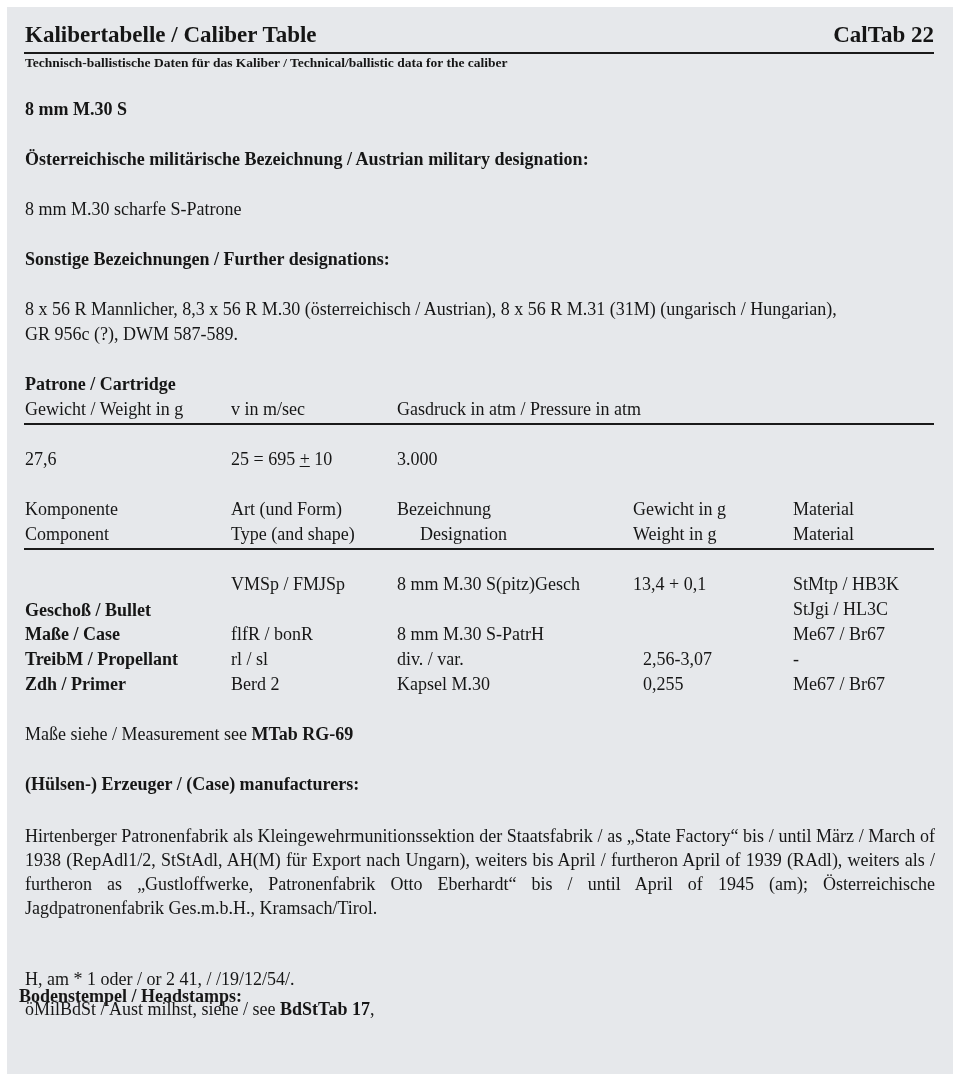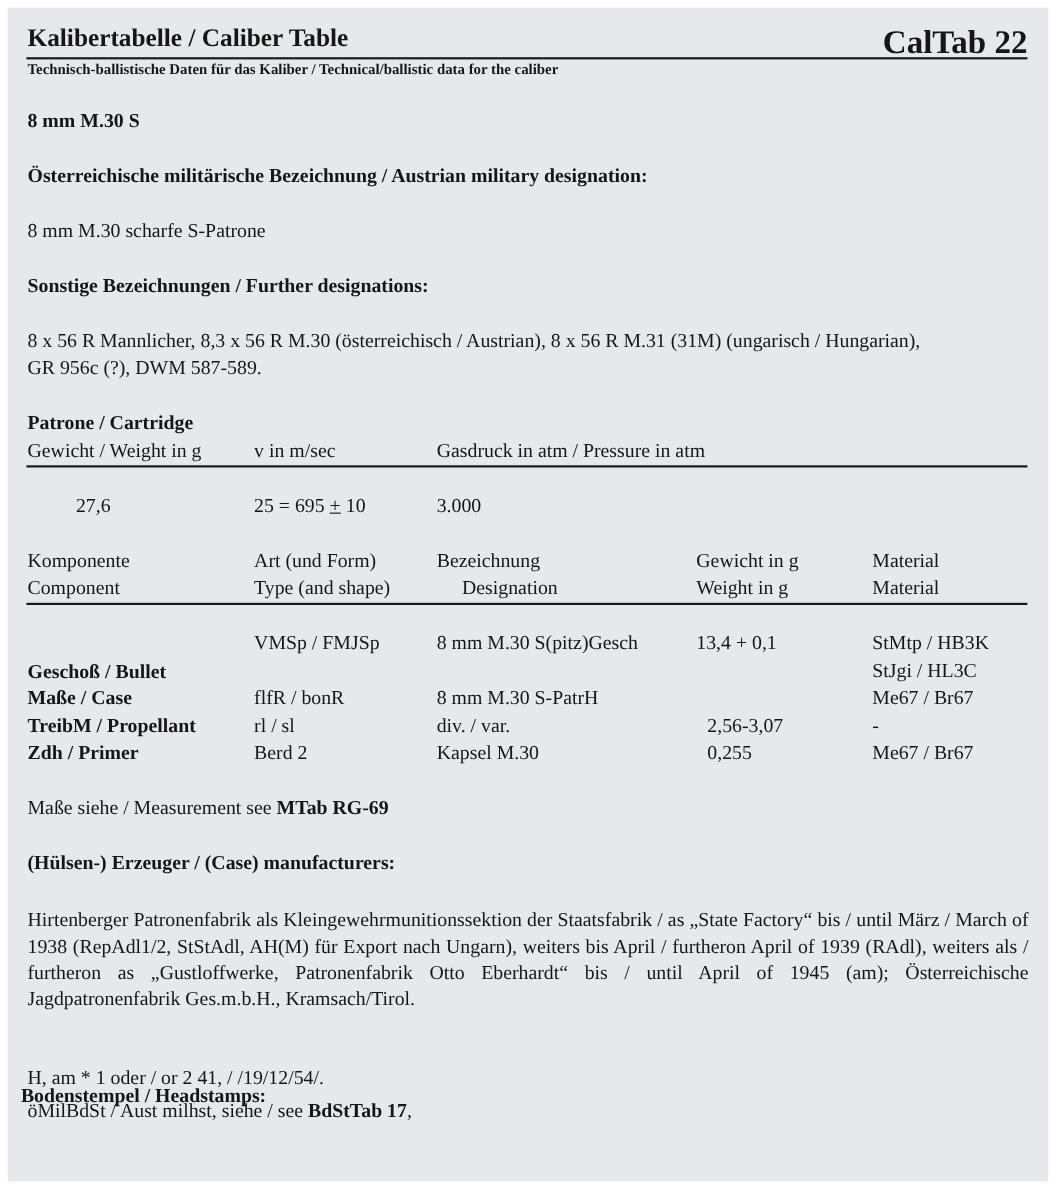--- a/index.html
+++ b/index.html
@@ -1,21 +1,21 @@
 <!DOCTYPE html>
 <html><head>
 <meta charset="utf-8">
 <style>
   html, body { margin: 0; padding: 0; background: #ffffff; }
   body { width: 960px; height: 1081px; position: relative; overflow: hidden;
          font-family: "Liberation Serif", "DejaVu Serif", serif; color: #161616; }
   .panel { position: absolute; left: 7px; top: 7px; width: 946px; height: 1067px; background: #e6e8eb; }
   .abs { position: absolute; white-space: nowrap; }
   .title { left: 25px; top: 22px; font-size: 23px; font-weight: bold; }
-  .tabno { right: 26px; top: 22px; font-size: 30px; font-weight: bold; }
+  .tabno { right: 26px; top: 22px; font-size: 23px; font-weight: bold; }
   .hr { position: absolute; left: 24px; width: 910px; height: 2px; background: #1a1a1a; }
   .subtitle { left: 25px; top: 55px; font-size: 13.5px; font-weight: bold; }
   .bold { font-weight: bold; }
   .txt { font-size: 18px; }
   .para { position: absolute; left: 25px; width: 910px; font-size: 18px; line-height: 24px; }
   .justify { text-align: justify; text-align-last: left; }
   .col { position: absolute; font-size: 18px; white-space: nowrap; }
 </style>
 </head>
 <body>
@@ -34,21 +34,21 @@
 
 <div class="abs txt bold" style="left:25px; top:249px;">Sonstige Bezeichnungen / Further designations:</div>
 <div class="abs txt" style="left:25px; top:299px;">8 x 56 R Mannlicher, 8,3 x 56 R M.30 (österreichisch / Austrian), 8 x 56 R M.31 (31M) (ungarisch / Hungarian),</div>
 <div class="abs txt" style="left:25px; top:324px;">GR 956c (?), DWM 587-589.</div>
 
 <div class="abs txt bold" style="left:25px; top:374px;">Patrone / Cartridge</div>
 <div class="col" style="left:25px; top:399px;">Gewicht / Weight in g</div>
 <div class="col" style="left:231px; top:399px;">v in m/sec</div>
 <div class="col" style="left:397px; top:399px;">Gasdruck in atm / Pressure in atm</div>
 <div class="hr" style="top:423px;"></div>
-<div class="col" style="left:25px; top:449px;margin-left:44px;">27,6</div>
+<div class="col" style="left:25px; top:449px;">27,6</div>
 <div class="col" style="left:231px; top:449px;"><span>25 = 695 </span><span style="text-decoration:underline;">+</span><span> 10</span></div>
 <div class="col" style="left:397px; top:449px;">3.000</div>
 
 <div class="col" style="left:25px; top:499px;">Komponente</div>
 <div class="col" style="left:25px; top:524px;">Component</div>
 <div class="col" style="left:231px; top:499px;">Art (und Form)</div>
 <div class="col" style="left:231px; top:524px;">Type (and shape)</div>
 <div class="col" style="left:397px; top:499px;">Bezeichnung</div>
 <div class="col" style="left:420px; top:524px;">Designation</div>
 <div class="col" style="left:633px; top:499px;">Gewicht in g</div>

